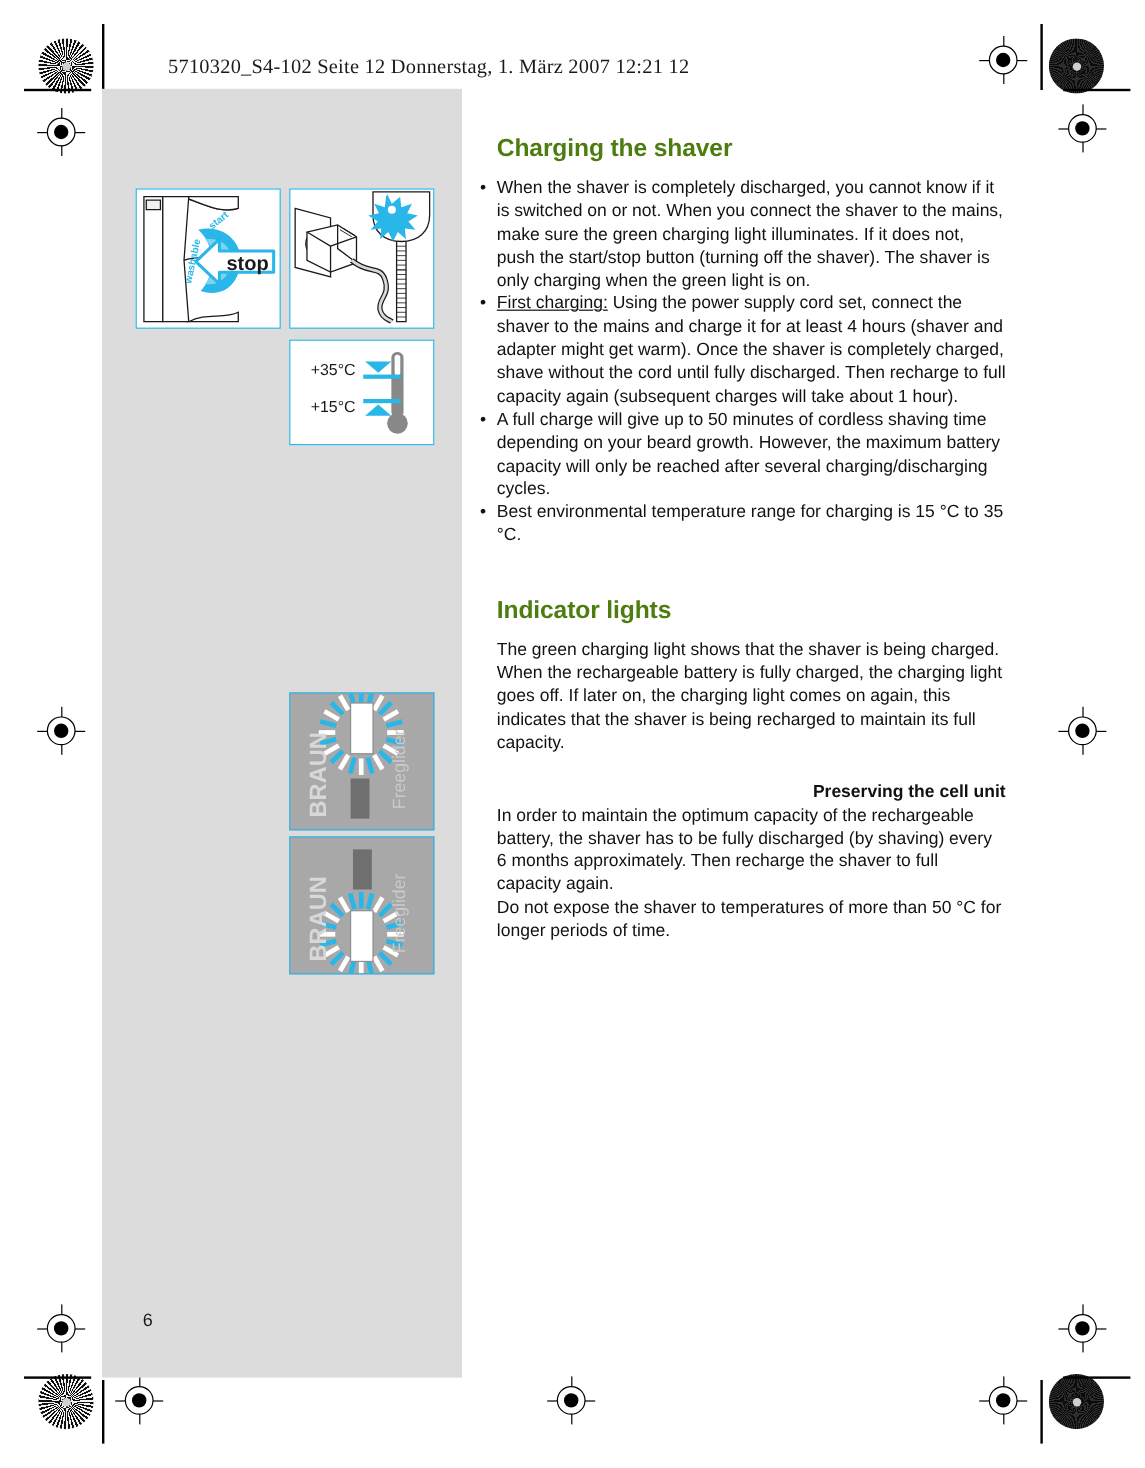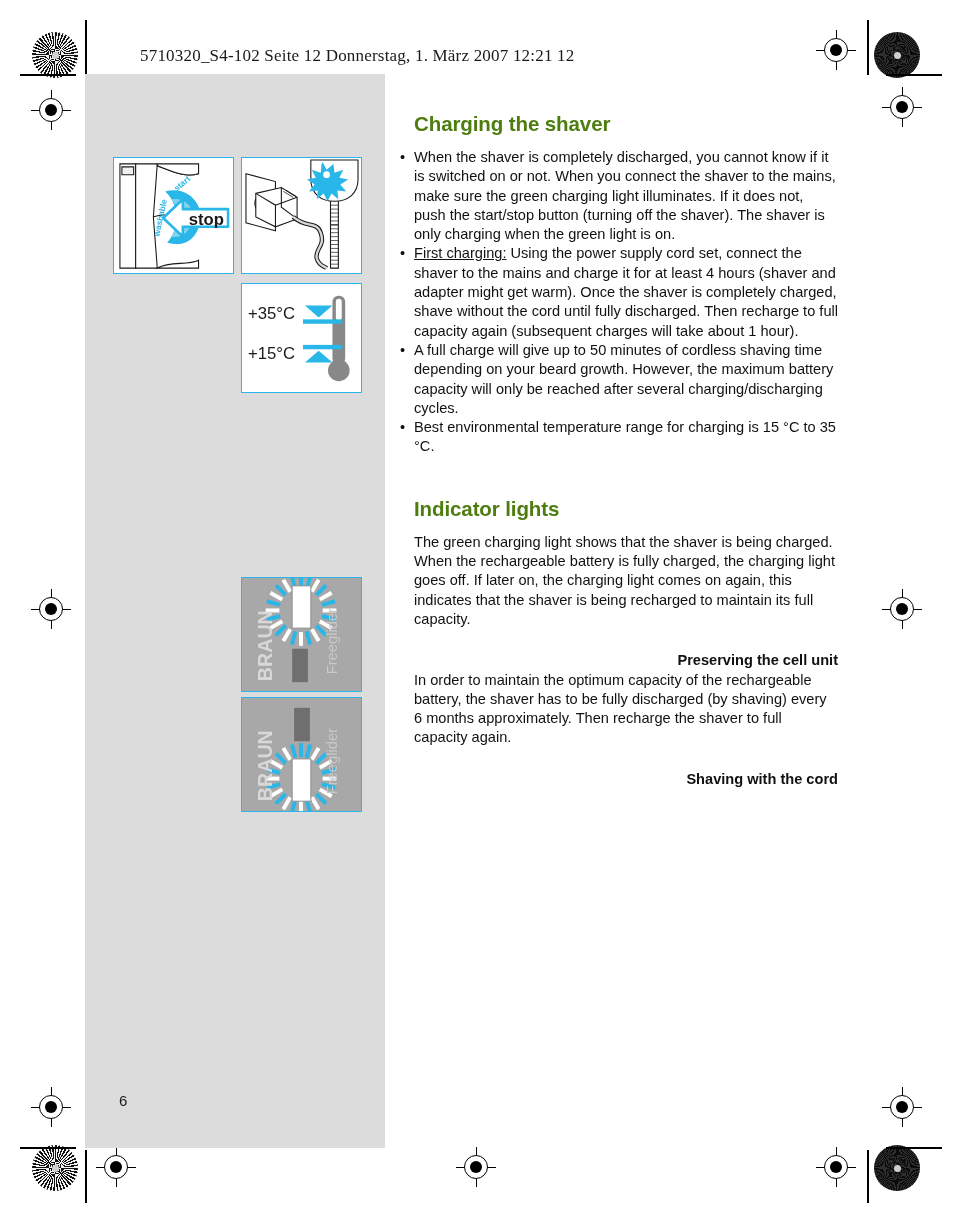--- a/index.html
+++ b/index.html
@@ -75,21 +75,21 @@
     position: absolute;
     border: 1.6px solid #29b6e8;
     background: #ffffff;
     box-sizing: border-box;
     overflow: hidden;
   }
   .fig.gray-bg { background: #a8a8a8; }
 
   #fig-stop   { left: 113px; top: 157px; width: 121px; height: 117px; }
   #fig-plug   { left: 241px; top: 157px; width: 121px; height: 117px; }
-  #fig-temp   { left: 241px; top: 283px; width: 121px; height: 110px; }
+  #fig-temp   { left: 241px; top: 283px; width: 121px; height: 88px; }
   #fig-ind-1  { left: 241px; top: 577px; width: 121px; height: 115px; }
   #fig-ind-2  { left: 241px; top: 697px; width: 121px; height: 115px; }
 
   .fig svg { display: block; width: 100%; height: 100%; }
 
   
   .text-col {
     position: absolute; left: 396px; top: 112px;
     width: 442px;
   }
@@ -396,18 +396,18 @@
   <div class="gap-lg"></div>
 
   <h2 class="section-title">Indicator lights</h2>
 
   <p class="para">The green charging light shows that the shaver is being charged. When the rechargeable battery is fully charged, the charging light goes off. If later on, the charging light comes on again, this indicates that the shaver is being recharged to maintain its full capacity.</p>
 
   <div class="gap-md"></div>
 
   <p class="sub-head">Preserving the cell unit</p>
   <p class="para">In order to maintain the optimum capacity of the rechargeable battery, the shaver has to be fully discharged (by shaving) every 6 months approximately. Then recharge the shaver to full capacity again.</p>
+  <p class="para">Do not expose the shaver to temperatures of more than 50 °C for longer periods of time.</p>
 
   <div class="gap-md"></div>
 
-  <p class="sub-head">Shaving with the cord</p>
 
 </div>
 
 </body></html>

